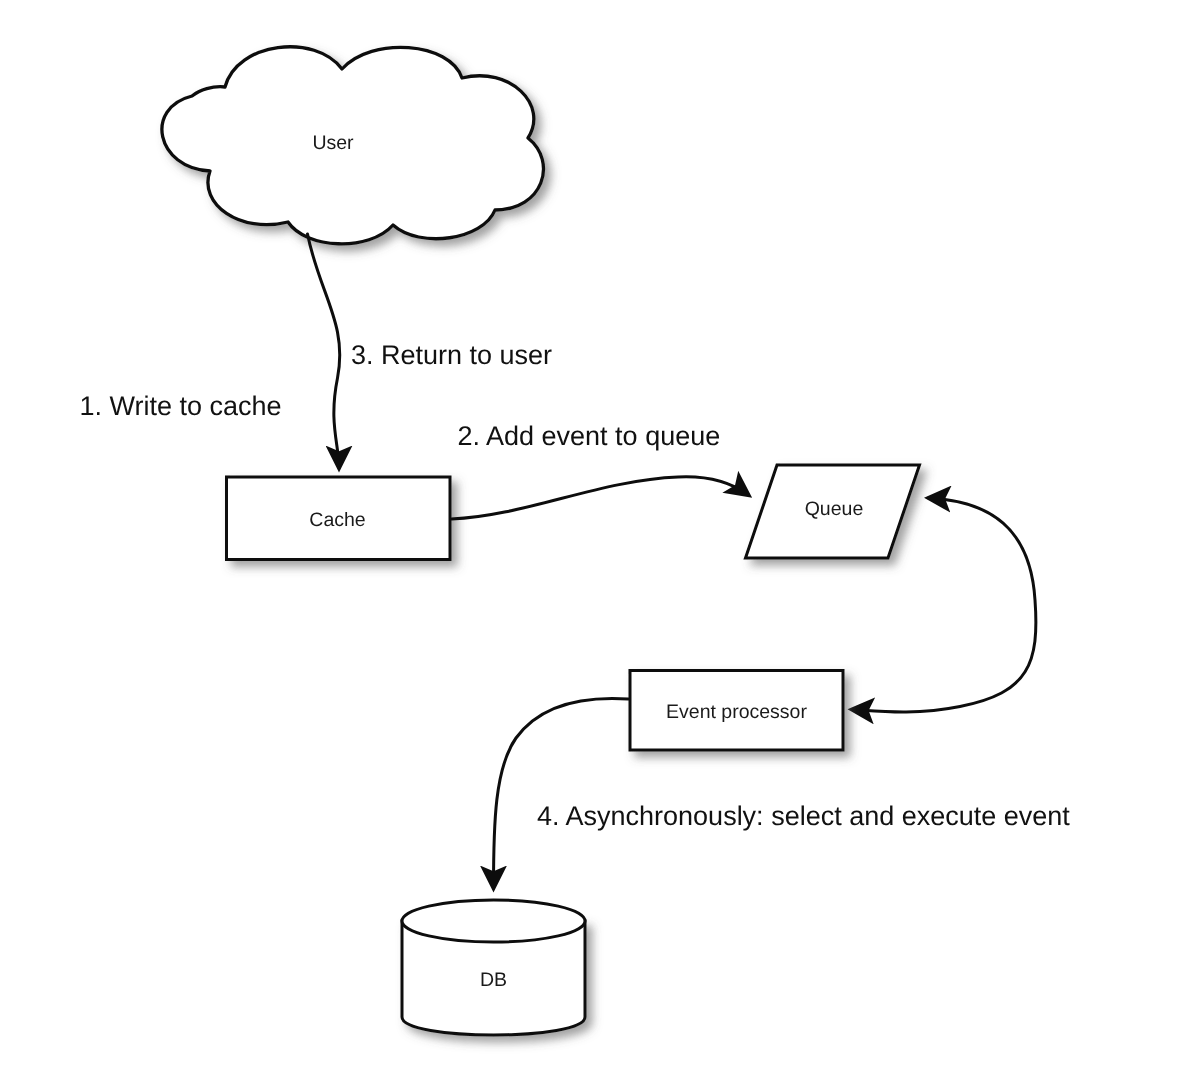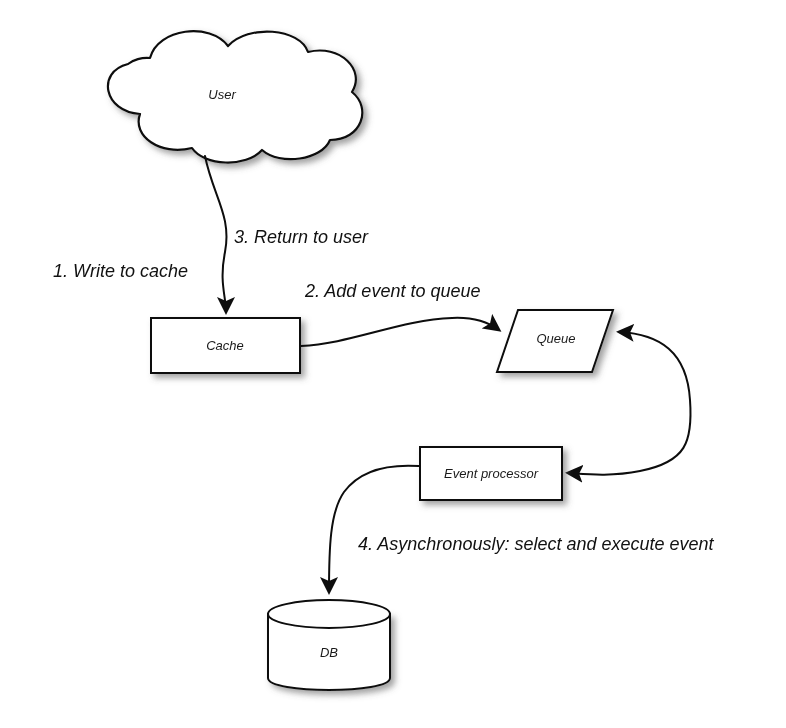--- a/index.html
+++ b/index.html
@@ -15,21 +15,20 @@
     overflow: hidden;
     font-family: "Liberation Sans", sans-serif;
     color: #1a1a1a;
   }
   #diagram-root {
     position: absolute;
     left: 0;
     top: 0;
     width: 670px;
     height: 728px;
-    font-style: italic;
   }
   svg#diagram-canvas {
     position: absolute;
     left: 0;
     top: 0;
     width: 786px;
     height: 728px;
     display: block;
   }
   .node-label {

